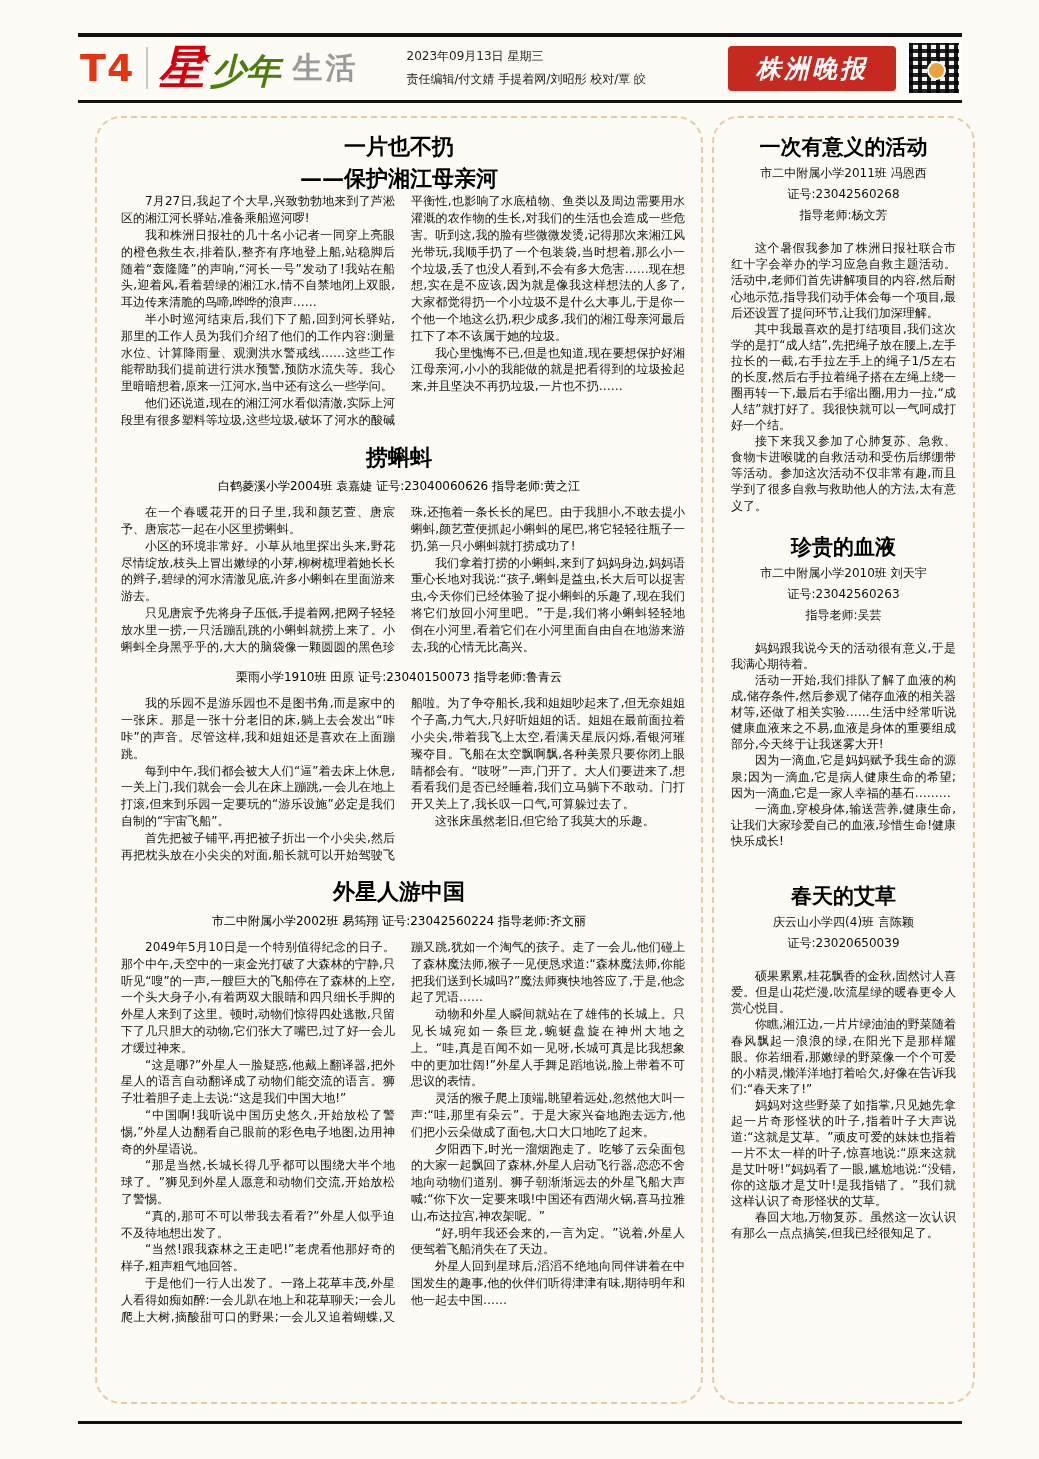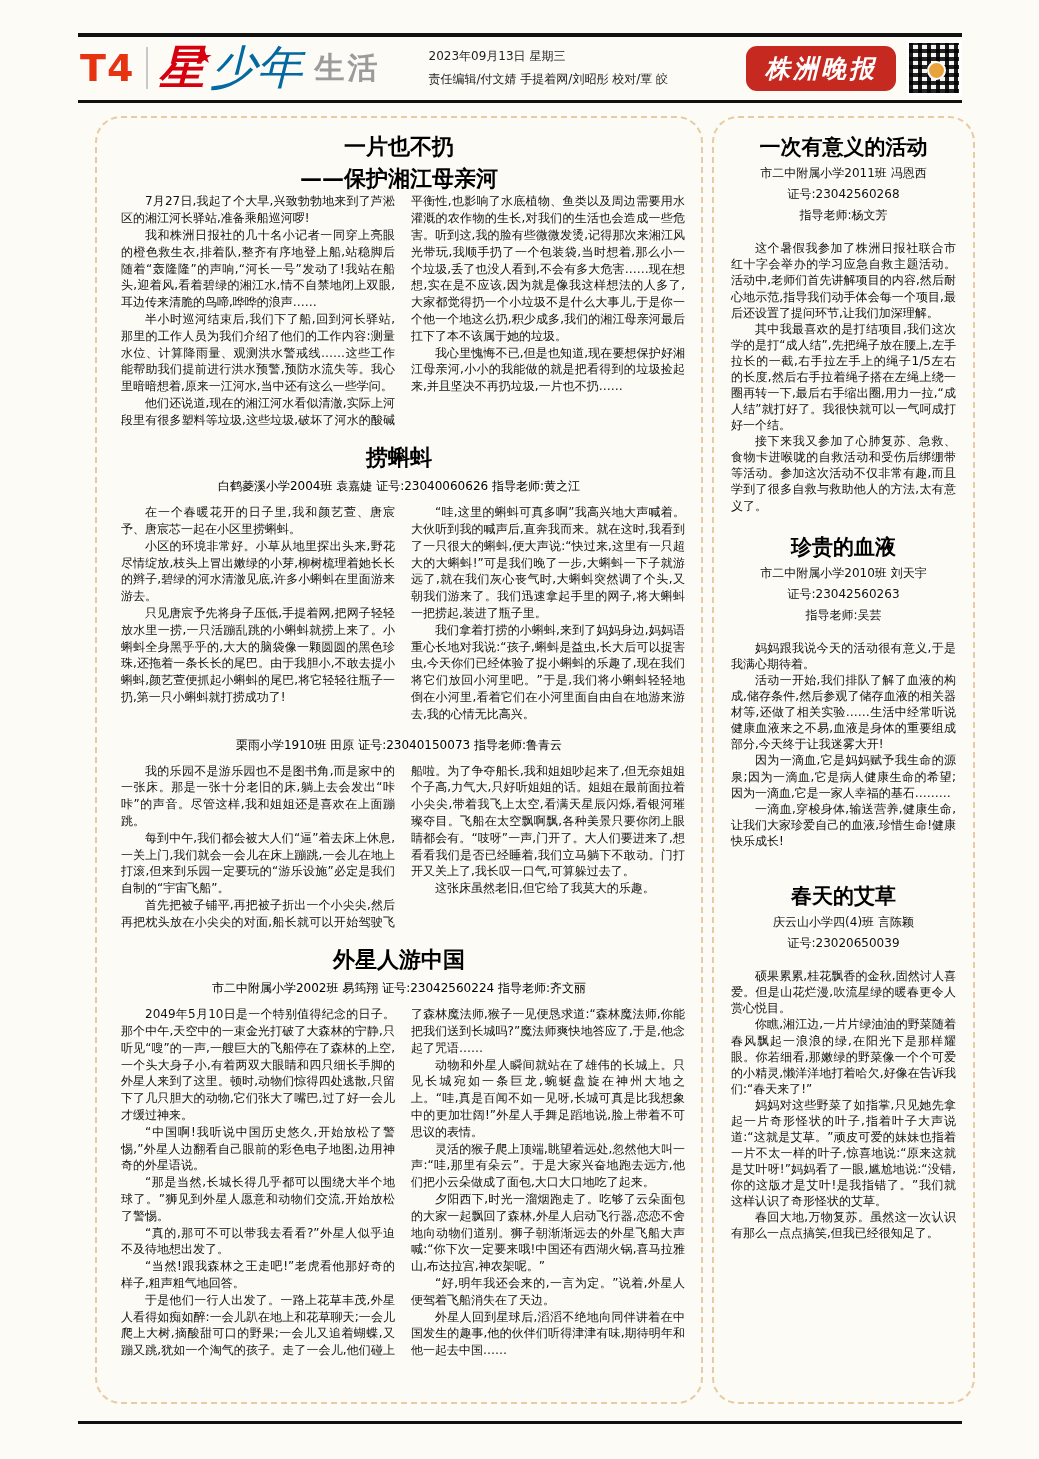--- a/index.html
+++ b/index.html
@@ -12,26 +12,26 @@
   .rule{position:absolute;background:#111;}
   .rule-top{left:78px;top:33px;width:884px;height:4px;}
   .rule-mid{left:78px;top:100px;width:884px;height:3px;}
   .rule-bottom{left:78px;top:1421px;width:884px;height:3px;}
 
   .header{position:absolute;left:80px;top:38px;width:882px;height:60px;display:flex;align-items:center;}
   .edition{color:#e63312;font-size:38px;font-weight:bold;letter-spacing:1px;}
   .masthead-sep{width:2px;height:42px;background:#c9c9c9;margin:0 10px 0 12px;}
   .logo-xing{color:#d6000f;font-size:46px;font-weight:bold;font-style:italic;}
   .logo-star{color:#d6000f;font-size:18px;position:relative;top:-20px;left:-8px;}
-  .logo-shaonian{color:#0369a1;font-size:46px;font-weight:normal;font-style:italic;margin-left:-10px;}
+  .logo-shaonian{color:#4d7c0f;font-size:35px;font-weight:bold;font-style:italic;margin-left:-10px;}
   .logo-section{color:#9b9b9b;font-size:30px;font-weight:bold;margin-left:12px;letter-spacing:3px;}
   .header-meta{margin-left:48px;font-size:12px;color:#222;line-height:1.9;white-space:nowrap;}
   .paper-logo{
     margin-left:auto;background:#c5291f;color:#fff;font-weight:bold;font-style:italic;
-    font-size:25px;line-height:1;padding:10px 19px;border-radius:11px;letter-spacing:3px;white-space:nowrap;
+    font-size:25px;line-height:1;padding:10px 28px;border-radius:4px;letter-spacing:3px;white-space:nowrap;
   }
   .qr{
     width:56px;height:56px;margin-left:10px;border:3px solid #fff;box-sizing:border-box;position:relative;
     background:
       repeating-linear-gradient(0deg,rgba(0,0,0,.85) 0 4px,transparent 4px 8px),
       repeating-linear-gradient(90deg,#1a1a1a 0 4px,#f4f4f4 4px 9px);
   }
   .qr::after{
     content:"";position:absolute;left:18px;top:18px;width:15px;height:15px;
     background:#e8a33d;border-radius:50%;border:2px solid #fff;
@@ -95,40 +95,40 @@
         </div>
     </article>
 
     <article class="article">
       <h1 class="a-title">捞蝌蚪</h1>
       <div class="a-byline">白鹤菱溪小学2004班 袁嘉婕 证号:23040060626 指导老师:黄之江</div>
       <div class="a-body">
           <p>在一个春暖花开的日子里,我和颜艺萱、唐宸予、唐宸芯一起在小区里捞蝌蚪。</p>
           <p>小区的环境非常好。小草从地里探出头来,野花尽情绽放,枝头上冒出嫩绿的小芽,柳树梳理着她长长的辫子,碧绿的河水清澈见底,许多小蝌蚪在里面游来游去。</p>
           <p>只见唐宸予先将身子压低,手提着网,把网子轻轻放水里一捞,一只活蹦乱跳的小蝌蚪就捞上来了。小蝌蚪全身黑乎乎的,大大的脑袋像一颗圆圆的黑色珍珠,还拖着一条长长的尾巴。由于我胆小,不敢去提小蝌蚪,颜艺萱便抓起小蝌蚪的尾巴,将它轻轻往瓶子一扔,第一只小蝌蚪就打捞成功了!</p>
-          <p>“哇,这里的蝌蚪可真多啊”我高兴地大声喊着。大伙听到我的喊声后,直奔我而来。就在这时,我看到了一只很大的蝌蚪,便大声说:“快过来,这里有一只超大的大蝌蚪!”可是我们晚了一步,大蝌蚪一下子就游远了,就在我们灰心丧气时,大蝌蚪突然调了个头,又朝我们游来了。我们迅速拿起手里的网子,将大蝌蚪一把捞起,装进了瓶子里。</p>
           <p>我们拿着打捞的小蝌蚪,来到了妈妈身边,妈妈语重心长地对我说:“孩子,蝌蚪是益虫,长大后可以捉害虫,今天你们已经体验了捉小蝌蚪的乐趣了,现在我们将它们放回小河里吧。”于是,我们将小蝌蚪轻轻地倒在小河里,看着它们在小河里面自由自在地游来游去,我的心情无比高兴。</p>
         </div>
     </article>
 
     <article class="article">
       <div class="a-byline">栗雨小学1910班 田原 证号:23040150073 指导老师:鲁青云</div>
       <div class="a-body">
           <p>我的乐园不是游乐园也不是图书角,而是家中的一张床。那是一张十分老旧的床,躺上去会发出“咔咔”的声音。尽管这样,我和姐姐还是喜欢在上面蹦跳。</p>
           <p>每到中午,我们都会被大人们“逼”着去床上休息,一关上门,我们就会一会儿在床上蹦跳,一会儿在地上打滚,但来到乐园一定要玩的“游乐设施”必定是我们自制的“宇宙飞船”。</p>
           <p>首先把被子铺平,再把被子折出一个小尖尖,然后再把枕头放在小尖尖的对面,船长就可以开始驾驶飞船啦。为了争夺船长,我和姐姐吵起来了,但无奈姐姐个子高,力气大,只好听姐姐的话。姐姐在最前面拉着小尖尖,带着我飞上太空,看满天星辰闪烁,看银河璀璨夺目。飞船在太空飘啊飘,各种美景只要你闭上眼睛都会有。“吱呀”一声,门开了。大人们要进来了,想看看我们是否已经睡着,我们立马躺下不敢动。门打开又关上了,我长叹一口气,可算躲过去了。</p>
           <p>这张床虽然老旧,但它给了我莫大的乐趣。</p>
         </div>
     </article>
 
     <article class="article">
       <h1 class="a-title">外星人游中国</h1>
       <div class="a-byline">市二中附属小学2002班 易筠翔 证号:23042560224 指导老师:齐文丽</div>
       <div class="a-body">
           <p>2049年5月10日是一个特别值得纪念的日子。那个中午,天空中的一束金光打破了大森林的宁静,只听见“嗖”的一声,一艘巨大的飞船停在了森林的上空,一个头大身子小,有着两双大眼睛和四只细长手脚的外星人来到了这里。顿时,动物们惊得四处逃散,只留下了几只胆大的动物,它们张大了嘴巴,过了好一会儿才缓过神来。</p>
+          <p>“这是哪?”外星人一脸疑惑,他戴上翻译器,把外星人的语言自动翻译成了动物们能交流的语言。狮子壮着胆子走上去说:“这是我们中国大地!”</p>
           <p>“中国啊!我听说中国历史悠久,开始放松了警惕,”外星人边翻看自己眼前的彩色电子地图,边用神奇的外星语说。</p>
           <p>“那是当然,长城长得几乎都可以围绕大半个地球了。”狮见到外星人愿意和动物们交流,开始放松了警惕。</p>
           <p>“真的,那可不可以带我去看看?”外星人似乎迫不及待地想出发了。</p>
           <p>“当然!跟我森林之王走吧!”老虎看他那好奇的样子,粗声粗气地回答。</p>
           <p>于是他们一行人出发了。一路上花草丰茂,外星人看得如痴如醉:一会儿趴在地上和花草聊天;一会儿爬上大树,摘酸甜可口的野果;一会儿又追着蝴蝶,又蹦又跳,犹如一个淘气的孩子。走了一会儿,他们碰上了森林魔法师,猴子一见便恳求道:“森林魔法师,你能把我们送到长城吗?”魔法师爽快地答应了,于是,他念起了咒语……</p>
           <p>动物和外星人瞬间就站在了雄伟的长城上。只见长城宛如一条巨龙,蜿蜒盘旋在神州大地之上。“哇,真是百闻不如一见呀,长城可真是比我想象中的更加壮阔!”外星人手舞足蹈地说,脸上带着不可思议的表情。</p>
           <p>灵活的猴子爬上顶端,眺望着远处,忽然他大叫一声:“哇,那里有朵云”。于是大家兴奋地跑去远方,他们把小云朵做成了面包,大口大口地吃了起来。</p>
           <p>夕阳西下,时光一溜烟跑走了。吃够了云朵面包的大家一起飘回了森林,外星人启动飞行器,恋恋不舍地向动物们道别。狮子朝渐渐远去的外星飞船大声喊:“你下次一定要来哦!中国还有西湖火锅,喜马拉雅山,布达拉宫,神农架呢。”</p>
           <p>“好,明年我还会来的,一言为定。”说着,外星人便驾着飞船消失在了天边。</p>
           <p>外星人回到星球后,滔滔不绝地向同伴讲着在中国发生的趣事,他的伙伴们听得津津有味,期待明年和他一起去中国……</p>

